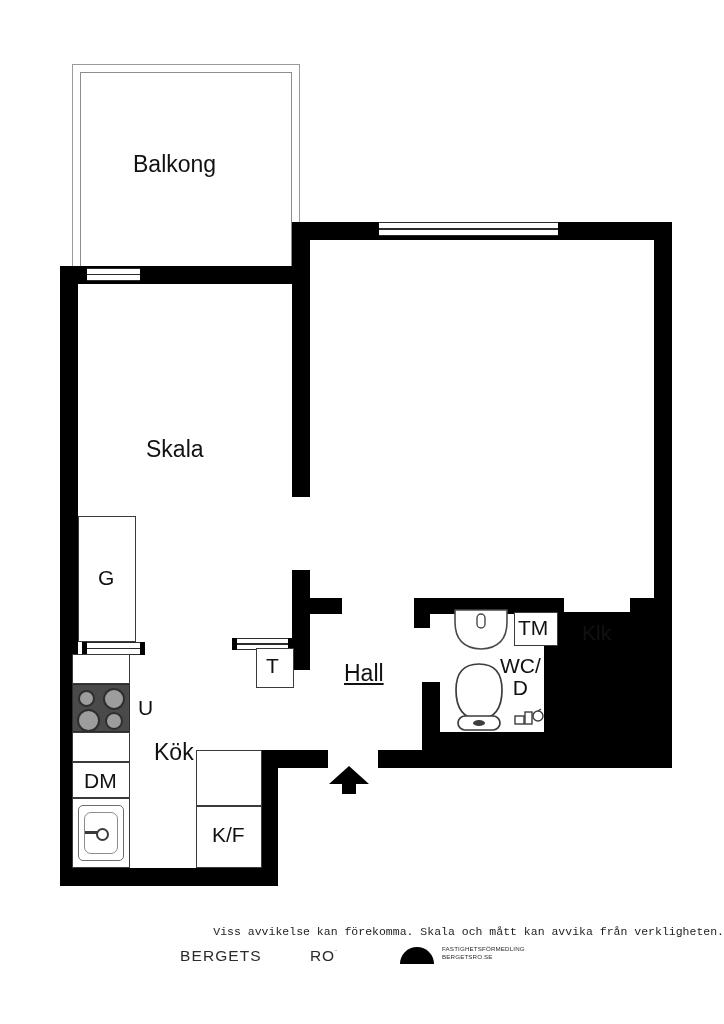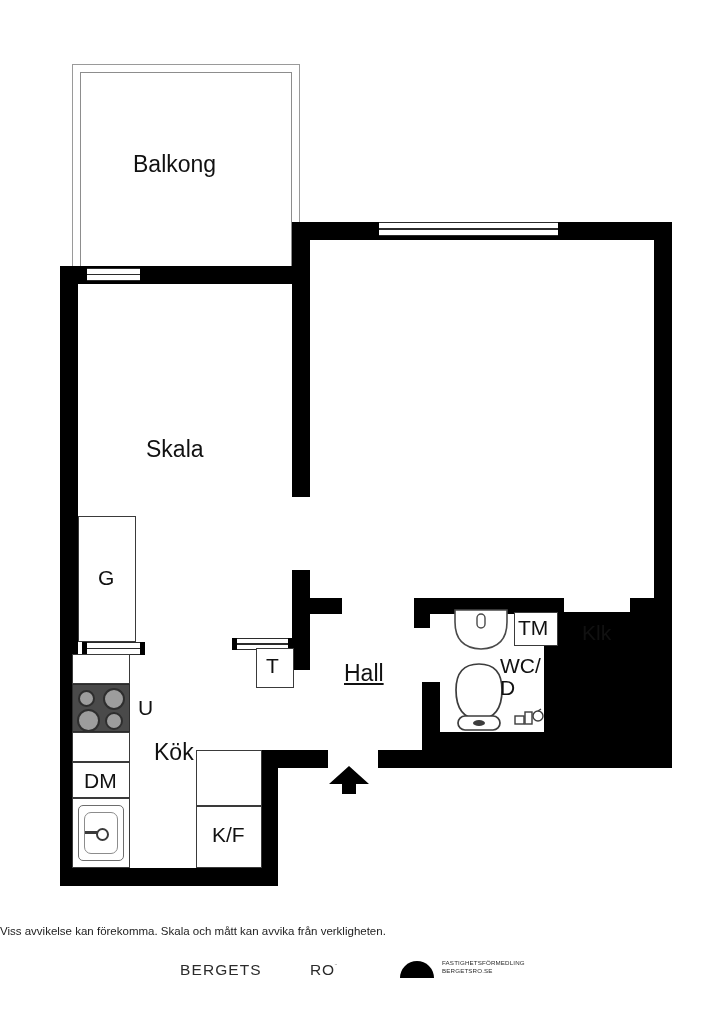--- a/index.html
+++ b/index.html
@@ -15,20 +15,21 @@
     overflow: hidden;
     font-family: "Liberation Sans", sans-serif;
     color: #111111;
   }
 
   #plan {
     position: absolute;
     left: 0; top: 0;
     width: 724px;
     height: 1024px;
+    text-align: center;
   }
 
   
   .wall {
     position: absolute;
     background: #000000;
   }
   .room-label {
     position: absolute;
     font-family: "Liberation Sans", sans-serif;
@@ -114,29 +115,29 @@
   }
 
   
   #footer {
     position: absolute;
     left: 0;
     top: 925px;
     width: 724px;
   }
   .disclaimer {
-    text-align: left;
+    text-align: right;
     font-size: 11.5px;
     color: #1d1d1d;
-    font-family: Liberation Sans, sans-serif;
+    font-family: Liberation Mono, monospace;
   }
   .logos {
     position: relative;
     height: 46px;
-    margin-top: 18px;
+    margin-top: 3px;
   }
   .logo-bergets {
     position: absolute;
     left: 180px; top: 6px;
     font-size: 15.5px;
     letter-spacing: 1.1px;
     color: #2b2b2b;
     font-family: "Liberation Sans", sans-serif;
   }
   .logo-ro {

